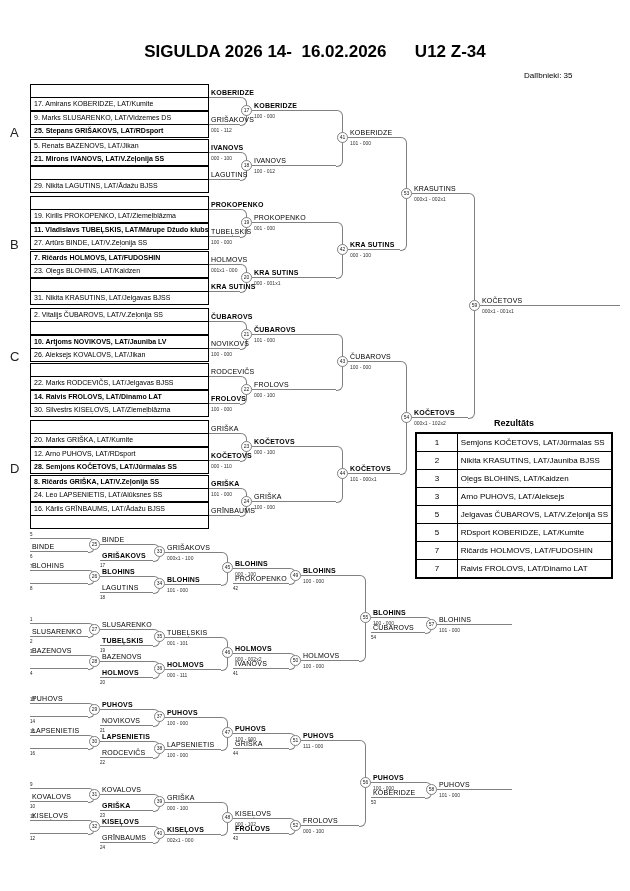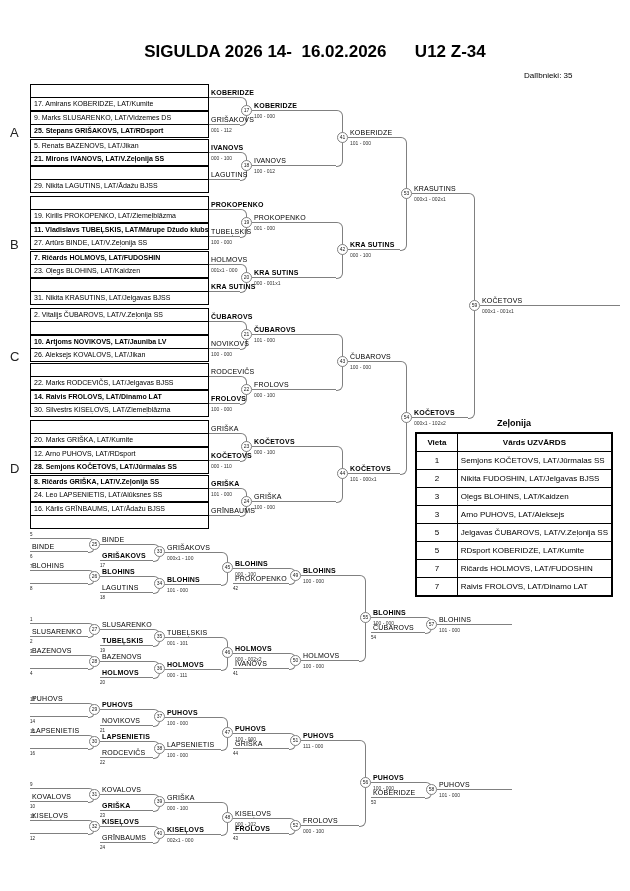--- a/index.html
+++ b/index.html
@@ -231,34 +231,30 @@
     <s class="sc">000x1 - 102x2</s>
   </div>
 
 <div class="j" style="left:468px;top:193px;height:224px"></div>
 <div class="c" style="left:469px;top:300px">59</div>
 <div class="nd" style="left:480px;top:305px;width:140px">
     <i class="nm">KOČETOVS</i>
     <s class="sc">000x1 - 001x1</s>
   </div>
 
-<div class="rtitle">Zeļonija</div>
+<div class="rtitle">Rezultāts</div>
 <table class="res">
   <tbody>
-      <tr>
-        <th>Vieta</th>
-        <th>Vārds UZVĀRDS</th>
-      </tr>
   <tr>
         <td class="p">1</td>
         <td class="n">Semjons KOČETOVS, LAT/Jūrmalas SS</td>
       </tr>
   <tr>
         <td class="p">2</td>
-        <td class="n">Nikita FUDOSHIN, LAT/Jelgavas BJSS</td>
+        <td class="n">Nikita KRASUTINS, LAT/Jauniba BJSS</td>
       </tr>
   <tr>
         <td class="p">3</td>
         <td class="n">Oļegs BLOHINS, LAT/Kaidzen</td>
       </tr>
   <tr>
         <td class="p">3</td>
         <td class="n">Arno PUHOVS, LAT/Aleksejs</td>
       </tr>
   <tr>

